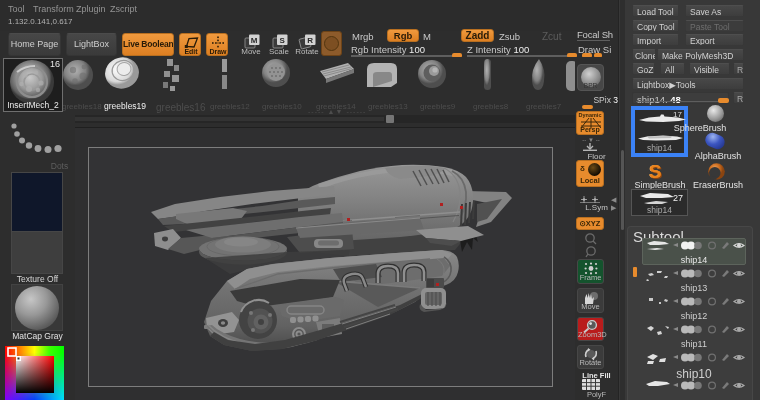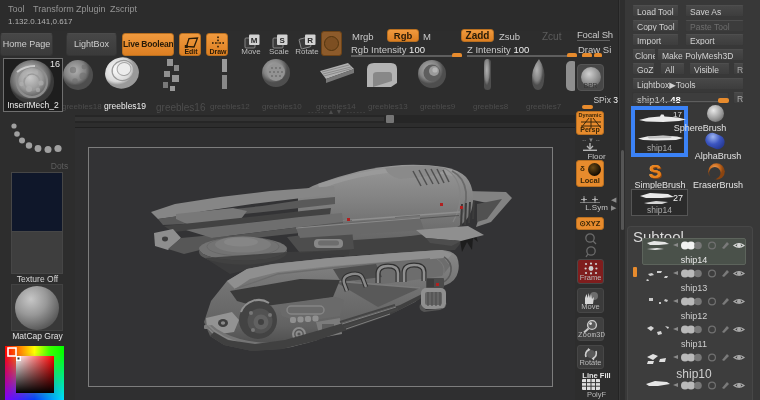--- a/index.html
+++ b/index.html
@@ -13,21 +13,21 @@
 </style></head>
 <body>
 
 <div class="ab" style="left:0;top:0;width:760px;height:31px;background:#2c2c2c;"></div>
 <div class="ab" style="left:8px;top:4px;font-size:9px;color:#949494;">Tool</div>
 <div class="ab" style="left:33px;top:4px;font-size:9px;color:#949494;">Transform</div>
 <div class="ab" style="left:76px;top:4px;font-size:9px;color:#949494;">Zplugin</div>
 <div class="ab" style="left:110px;top:4px;font-size:9px;color:#949494;">Zscript</div>
 <div class="ab" style="left:8px;top:17px;font-size:8px;color:#b2b2b2;">1.132.0.141,0.617</div>
 
-<div class="ab btn" style="left:0;top:33px;width:53px;height:23px;text-align:center;">Home Page</div>
+<div class="ab btn" style="left:8px;top:33px;width:53px;height:23px;text-align:center;">Home Page</div>
 <div class="ab btn" style="left:66px;top:33px;width:51px;height:23px;">LightBox</div>
 <div class="ab obtn" style="left:122px;top:33px;width:52px;height:23px;font-size:8.5px;letter-spacing:-0.2px;">Live Boolean</div>
 
 <div class="ab obtn" style="left:179px;top:33px;width:22px;height:23px;">
   <svg class="ab" style="left:3px;top:2px;" width="16" height="13" viewBox="0 0 16 13">
       <path d="M3.5 10.5 L6 2.5 L14.5 2 L11 11 Z" fill="none" stroke="#2a1c08" stroke-width="1.3"></path>
       <rect x="1.8" y="9" width="3" height="3" fill="#2a1c08"></rect>
     </svg>
   <div class="ab" style="left:0;top:14px;width:22px;font-size:7px;line-height:8px;">Edit</div>
 </div>
@@ -528,21 +528,21 @@
 
 <svg class="ab" style="left:583px;top:233px;" width="16" height="26" viewBox="0 0 16 26">
     <g fill="none" stroke="#6b6b6b" stroke-width="1.3">
       <circle cx="7" cy="5" r="4.2"></circle>
       <path d="M10 8 L13 11"></path>
       <circle cx="8" cy="18" r="4.2"></circle>
       <path d="M5 21 L3 24"></path>
     </g>
   </svg>
 
-<div class="ab" style="left:577px;top:259px;width:27px;height:25px;background:#7f1d1d;border-radius:3px;border:1px solid #474747;">
+<div class="ab" style="left:577px;top:259px;width:27px;height:25px;background:#14532d;border-radius:3px;border:1px solid #474747;">
   <svg class="ab" style="left:6px;top:2px;" width="14" height="13" viewBox="0 0 14 13">
       <g fill="#cfcfcf">
         <circle cx="2" cy="2" r="1.1"></circle>
         <circle cx="7" cy="1.6" r="1.1"></circle>
         <circle cx="12" cy="2" r="1.1"></circle>
         <circle cx="1.6" cy="6.5" r="1.1"></circle>
         <circle cx="12.4" cy="6.5" r="1.1"></circle>
         <circle cx="2" cy="11" r="1.1"></circle>
         <circle cx="7" cy="11.4" r="1.1"></circle>
         <circle cx="12" cy="11" r="1.1"></circle>
@@ -553,21 +553,21 @@
 </div>
 
 <div class="ab" style="left:577px;top:288px;width:27px;height:25px;background:#3b3b3b;border-radius:3px;border:1px solid #474747;">
   <svg class="ab" style="left:5px;top:2px;" width="16" height="14" viewBox="0 0 16 14">
       <circle cx="11" cy="5" r="4" fill="#6e6e6e"></circle>
       <path d="M2 13 L2 7 L3.5 3 L4.8 7 L5.6 2 L7 7 L8 3 L9 8 L11 6 L10 13 Z" fill="#d6d6d6"></path>
     </svg>
   <div class="ab" style="bottom:1px;width:100%;text-align:center;font-size:7.5px;color:#b9b9b9;line-height:8px;">Move</div>
 </div>
 
-<div class="ab" style="left:577px;top:317px;width:27px;height:24px;background:#404040;border-radius:3px;border:1px solid #474747;font-family:Liberation Mono, monospace;">
+<div class="ab" style="left:577px;top:317px;width:27px;height:24px;background:#b91c1c;border-radius:3px;border:1px solid #474747;">
   <svg class="ab" style="left:5px;top:2px;" width="16" height="13" viewBox="0 0 16 13">
       <circle cx="9" cy="5" r="4.4" fill="#5a5a5a" stroke="#c9c9c9" stroke-width="1.4"></circle>
       <circle cx="7.6" cy="3.6" r="1.4" fill="#e3e3e3"></circle>
       <line x1="5.5" y1="8.5" x2="1" y2="12.5" stroke="#c9c9c9" stroke-width="2"></line>
     </svg>
   <div class="ab" style="bottom:1px;width:100%;text-align:center;font-size:7.5px;color:#b9b9b9;line-height:8px;">Zoom3D</div>
 </div>
 
 <div class="ab" style="left:577px;top:345px;width:27px;height:24px;background:#3b3b3b;border-radius:3px;border:1px solid #474747;">
   <svg class="ab" style="left:5px;top:2px;" width="16" height="13" viewBox="0 0 16 13">

